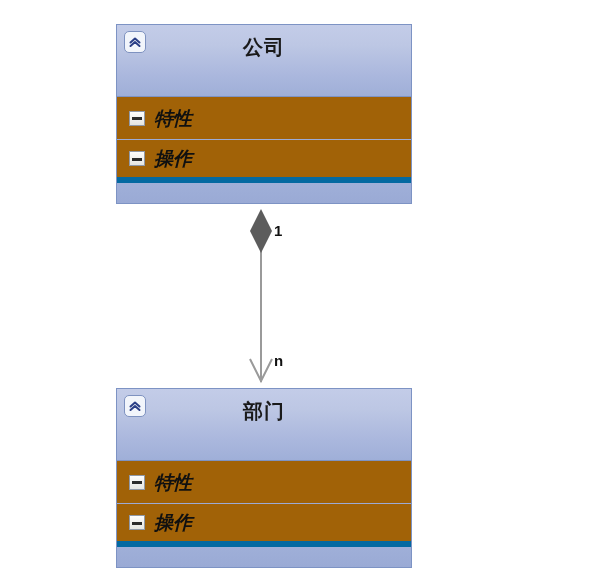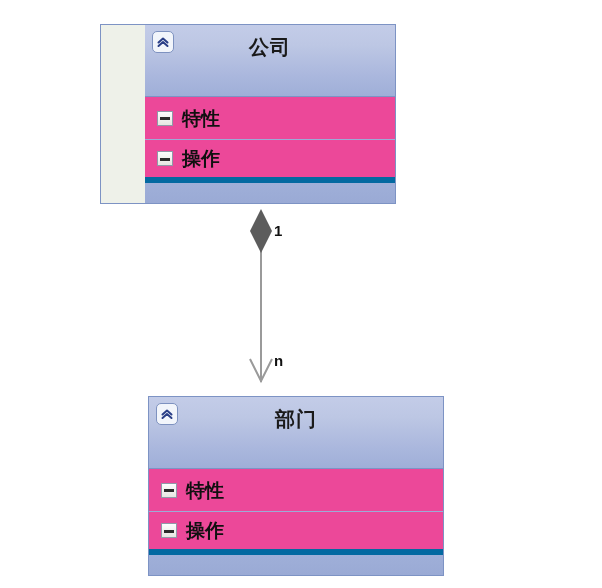--- a/index.html
+++ b/index.html
@@ -72,25 +72,26 @@
     left: 50%;
     top: 50%;
     transform: translate(-50%, -50%);
   }
 
   
   .uml-row {
     position: relative;
     height: 43px;
     box-sizing: border-box;
-    background: #ec4899;
+    background: #a16207;
     border-bottom: 1px solid #9cabd6;
     display: flex;
     align-items: center;
     padding-left: 12px;
+    font-style: italic;
   }
   .uml-row.last-row {
     border-bottom: 6px solid #0369a1;
   }
 
   .expander-icon {
     flex: 0 0 auto;
     width: 16px;
     height: 15px;
     border: 1px solid #9099a8;
@@ -116,22 +117,22 @@
     font-weight: bold;
     line-height: 1;
   }
 
   .uml-footer {
     height: 20px;
     background: linear-gradient(to bottom, #9fafd8 0%, #9aaad5 100%);
   }
 
   
-  #class-company  { left: 100px; top: 24px; padding-left: 44px; }
-  #class-department { left: 116px; top: 396px; margin-left: 32px; }
+  #class-company  { left: 116px; top: 24px; }
+  #class-department { left: 116px; top: 388px; }
 
   
   #connector {
     position: absolute;
     left: 0;
     top: 0;
     width: 602px;
     height: 588px;
     pointer-events: none;
   }

